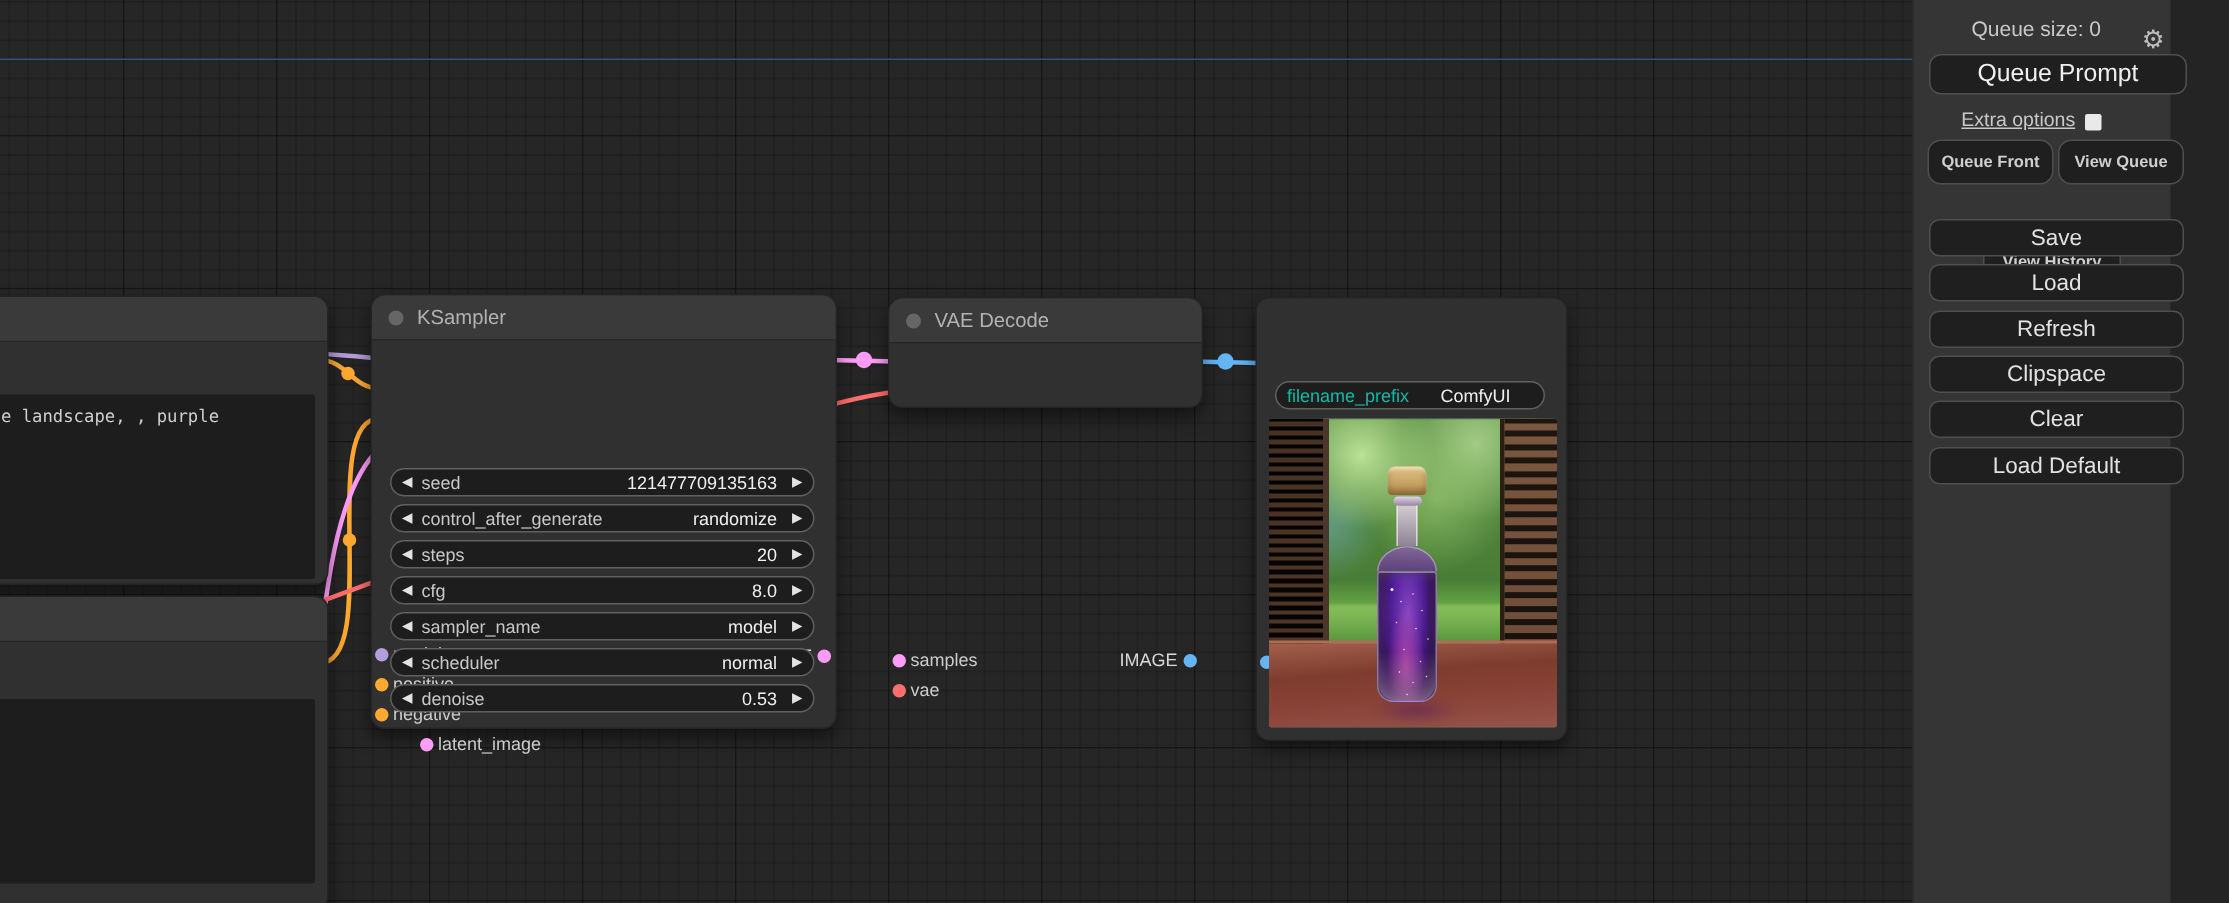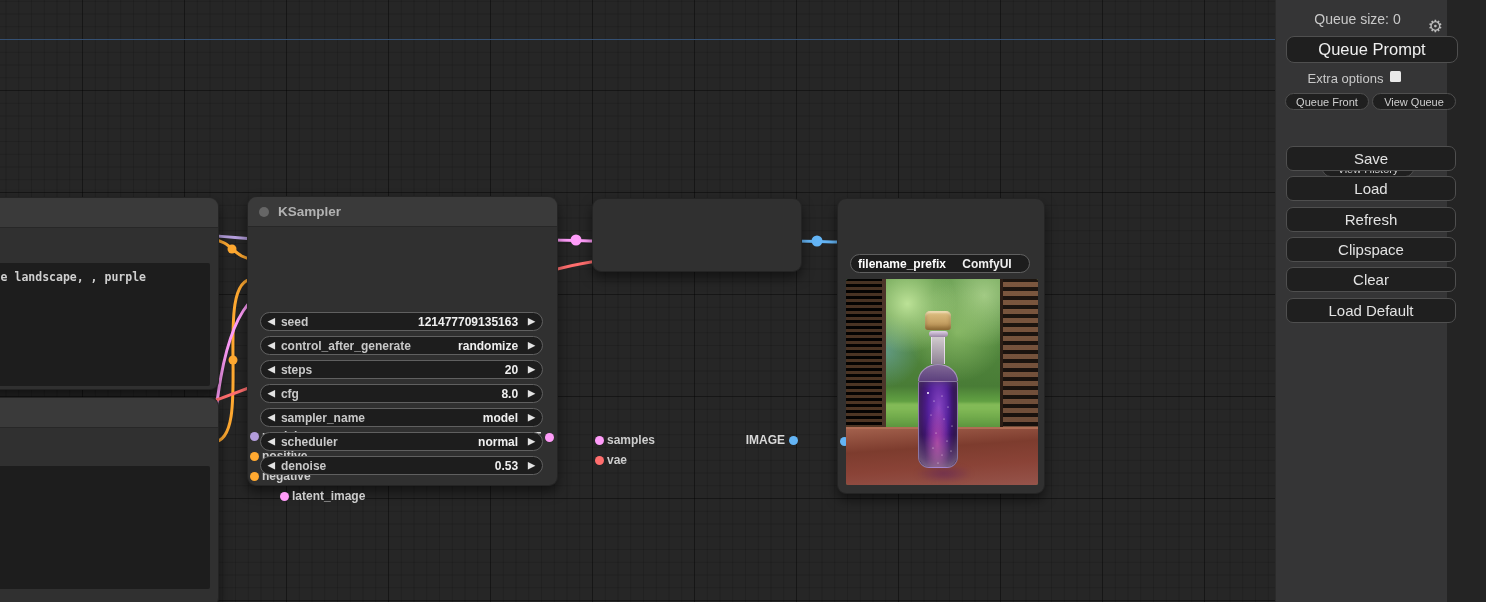--- a/index.html
+++ b/index.html
@@ -33,21 +33,21 @@
   .wire-latent { stroke:var(--c-latent); }
   .wire-vae    { stroke:var(--c-vae); }
   .wire-image  { stroke:var(--c-image); }
   .ld-cond   { fill:var(--c-conditioning); }
   .ld-latent { fill:var(--c-latent); }
   .ld-image  { fill:var(--c-image); }
 
   
   .node {
     position:absolute; z-index:2; background:#303030; border-radius:9px;
-    box-shadow:0 6px 12px rgba(0,0,0,.5); border:1px solid #242424;font-weight:bold;
+    box-shadow:0 6px 12px rgba(0,0,0,.5); border:1px solid #242424;
   }
   .node-title {
     position:absolute; left:0; right:0; top:0; height:30px;
     background:#3a3a3a; border-radius:9px 9px 0 0;
     display:flex; align-items:center; gap:9px; padding-left:11px;
     color:#b2b2b2; font-size:13.5px;
     border-bottom:1px solid #272727;
   }
   .cut-left, .cut-left .node-title { border-top-left-radius:0; border-bottom-left-radius:0; }
   .title-dot { width:10px; height:10px; border-radius:50%; background:#666; flex:0 0 auto; }
@@ -66,21 +66,21 @@
 
   .widget {
     position:absolute; left:12px; right:14px; height:19px;
     background:#1d1d1d; border:1px solid #606060; border-radius:10px;
     display:flex; align-items:center; font-size:12px; color:#c8c8c8;
     padding:0 7px; gap:6px;
   }
   .widget .arrow { font-size:9px; color:#e3e3e3; line-height:1; }
   .widget .wlabel { flex:0 0 auto; }
   .widget .wvalue { flex:1 1 auto; text-align:right; color:#efefef; padding-right:4px; }
-  .widget.noarrow .wlabel { color:#ffffff; flex:1; text-align:center; }
+  .widget.noarrow .wlabel { color:#14b8a6; flex:1; text-align:center; }
   .widget.noarrow .wvalue { flex:1; text-align:center; color:#efefef; padding:0; }
 
   .textwidget {
     position:absolute; background:#1d1d1d; color:#cfcfcf;
     font-family:"DejaVu Sans Mono", monospace; font-size:11.5px;
     padding:7px 9px; line-height:1.3; border-radius:2px;
   }
 
   
   .preview { position:absolute; left:8px; top:80px; width:192px; height:206px;
@@ -159,24 +159,24 @@
   .queue-size { position:absolute; left:0; right:8px; top:10px; height:18px;
     display:flex; align-items:center; justify-content:center;
     color:#c9c9c9; font-size:14px; }
   .gear { position:absolute; right:-4px; top:6px; color:#bdbdbd; font-size:17px; }
   .btn { position:absolute; background:#1f1f1f; border:1px solid #4f4f4f;
     color:#e2e2e2; display:flex; align-items:center; justify-content:center;
     cursor:pointer; }
   .btn-big { left:10px; width:170px; height:25px; border-radius:7px; font-size:15px; }
   .btn-queue { left:10px; width:172px; height:27px; border-radius:8px; font-size:16.5px; top:36px; color:#efefef; }
   .extra-row { position:absolute; left:0; right:14px; top:71px; height:16px;
-    display:flex; align-items:flex-start; justify-content:center; gap:7px;
-    color:#c9c9c9; font-size:13px; }
+    display:flex; align-items:flex-end; justify-content:center; gap:7px;
+    color:#c9c9c9; font-size:13px;text-decoration:underline; }
   .checkbox { width:11px; height:11px; background:#e9e9e9; border-radius:1.5px; }
-  .btn-pill { height:17px; border-radius:9px; font-size:11px; color:#cfcfcf; }
+  .btn-pill { height:30px; border-radius:9px; font-size:11px; color:#cfcfcf;font-weight:bold; }
 </style>
 </head>
 <body>
 
 <div id="stage">
   <div id="canvas">
     <div id="bounds"></div>
 
     <svg id="wires" width="1314" height="602" viewBox="0 0 1314 602">
       <path class="wire-model" d="M -60 226 C 120 230 205 234 253 239"></path>
@@ -271,20 +271,24 @@
       </div>
       <div class="widget" style="top:259px;">
         <span class="arrow">◀</span>
         <span class="wlabel">denoise</span>
         <span class="wvalue">0.53</span>
         <span class="arrow">▶</span>
       </div>
     </div>
 
     <div class="node" style="left:592px; top:198px; width:210px; height:74px;">
+      <div class="node-title">
+        <span class="title-dot"></span>
+        <span>VAE Decode</span>
+      </div>
       <div class="port in" style="top:234px;">
         <span class="pdot dot-latent"></span>
         <span>samples</span>
       </div>
       <div class="port in" style="top:254px;">
         <span class="pdot dot-vae"></span>
         <span>vae</span>
       </div>
       <div class="port out" style="top:234px;">
         <span>IMAGE</span>

